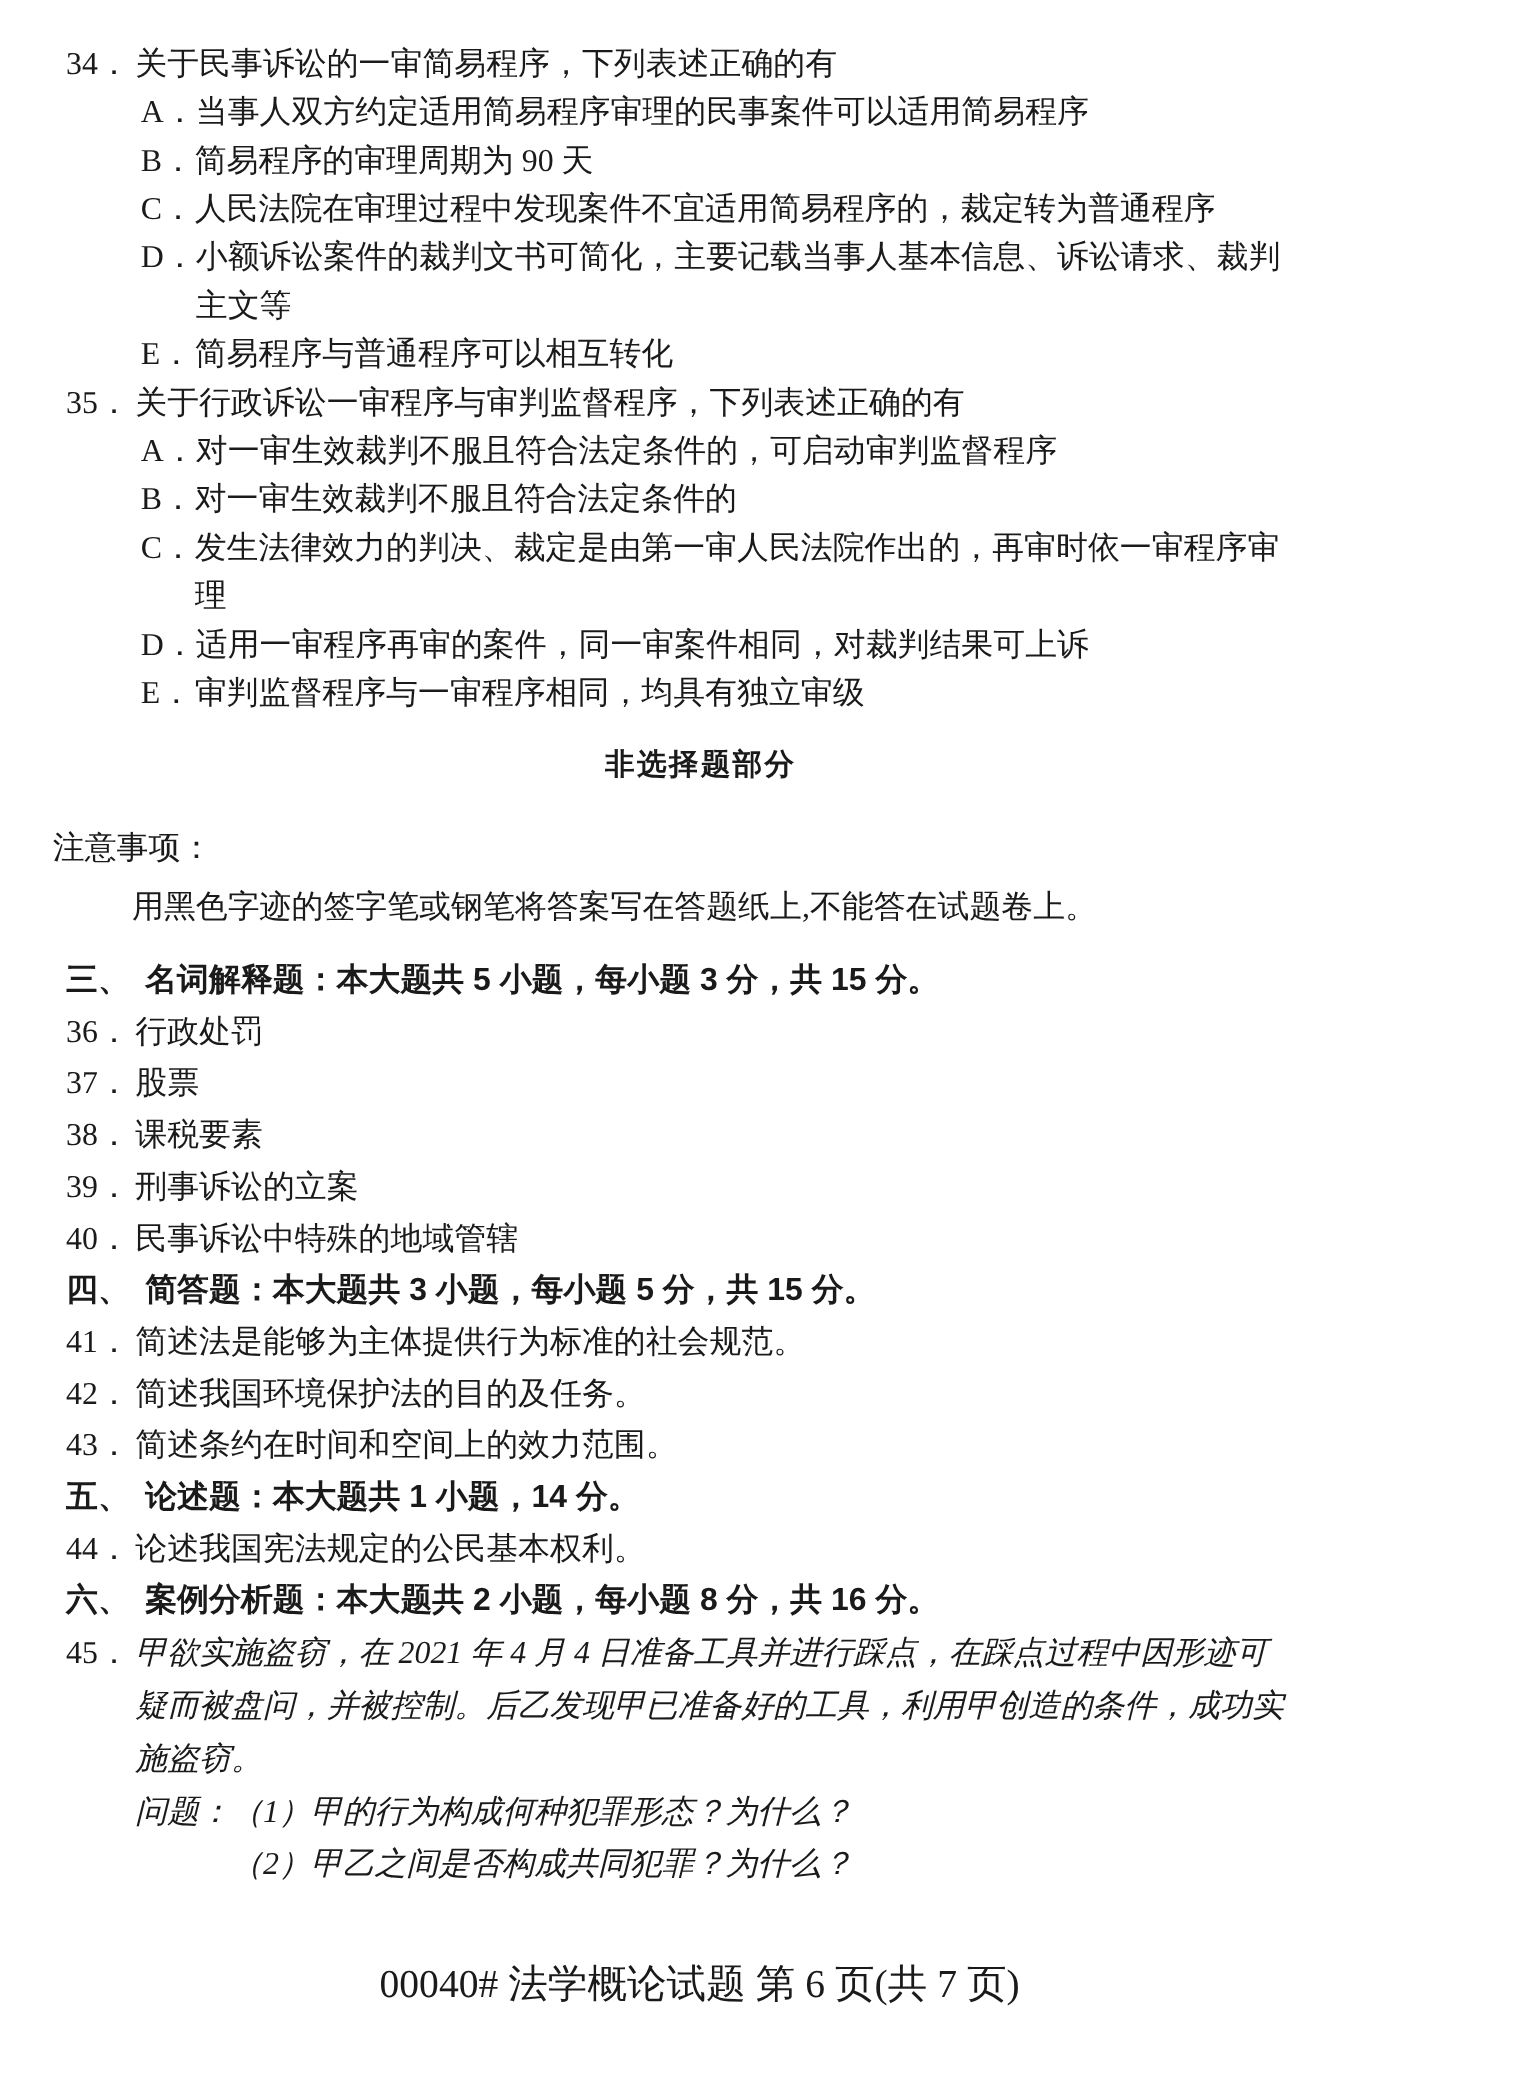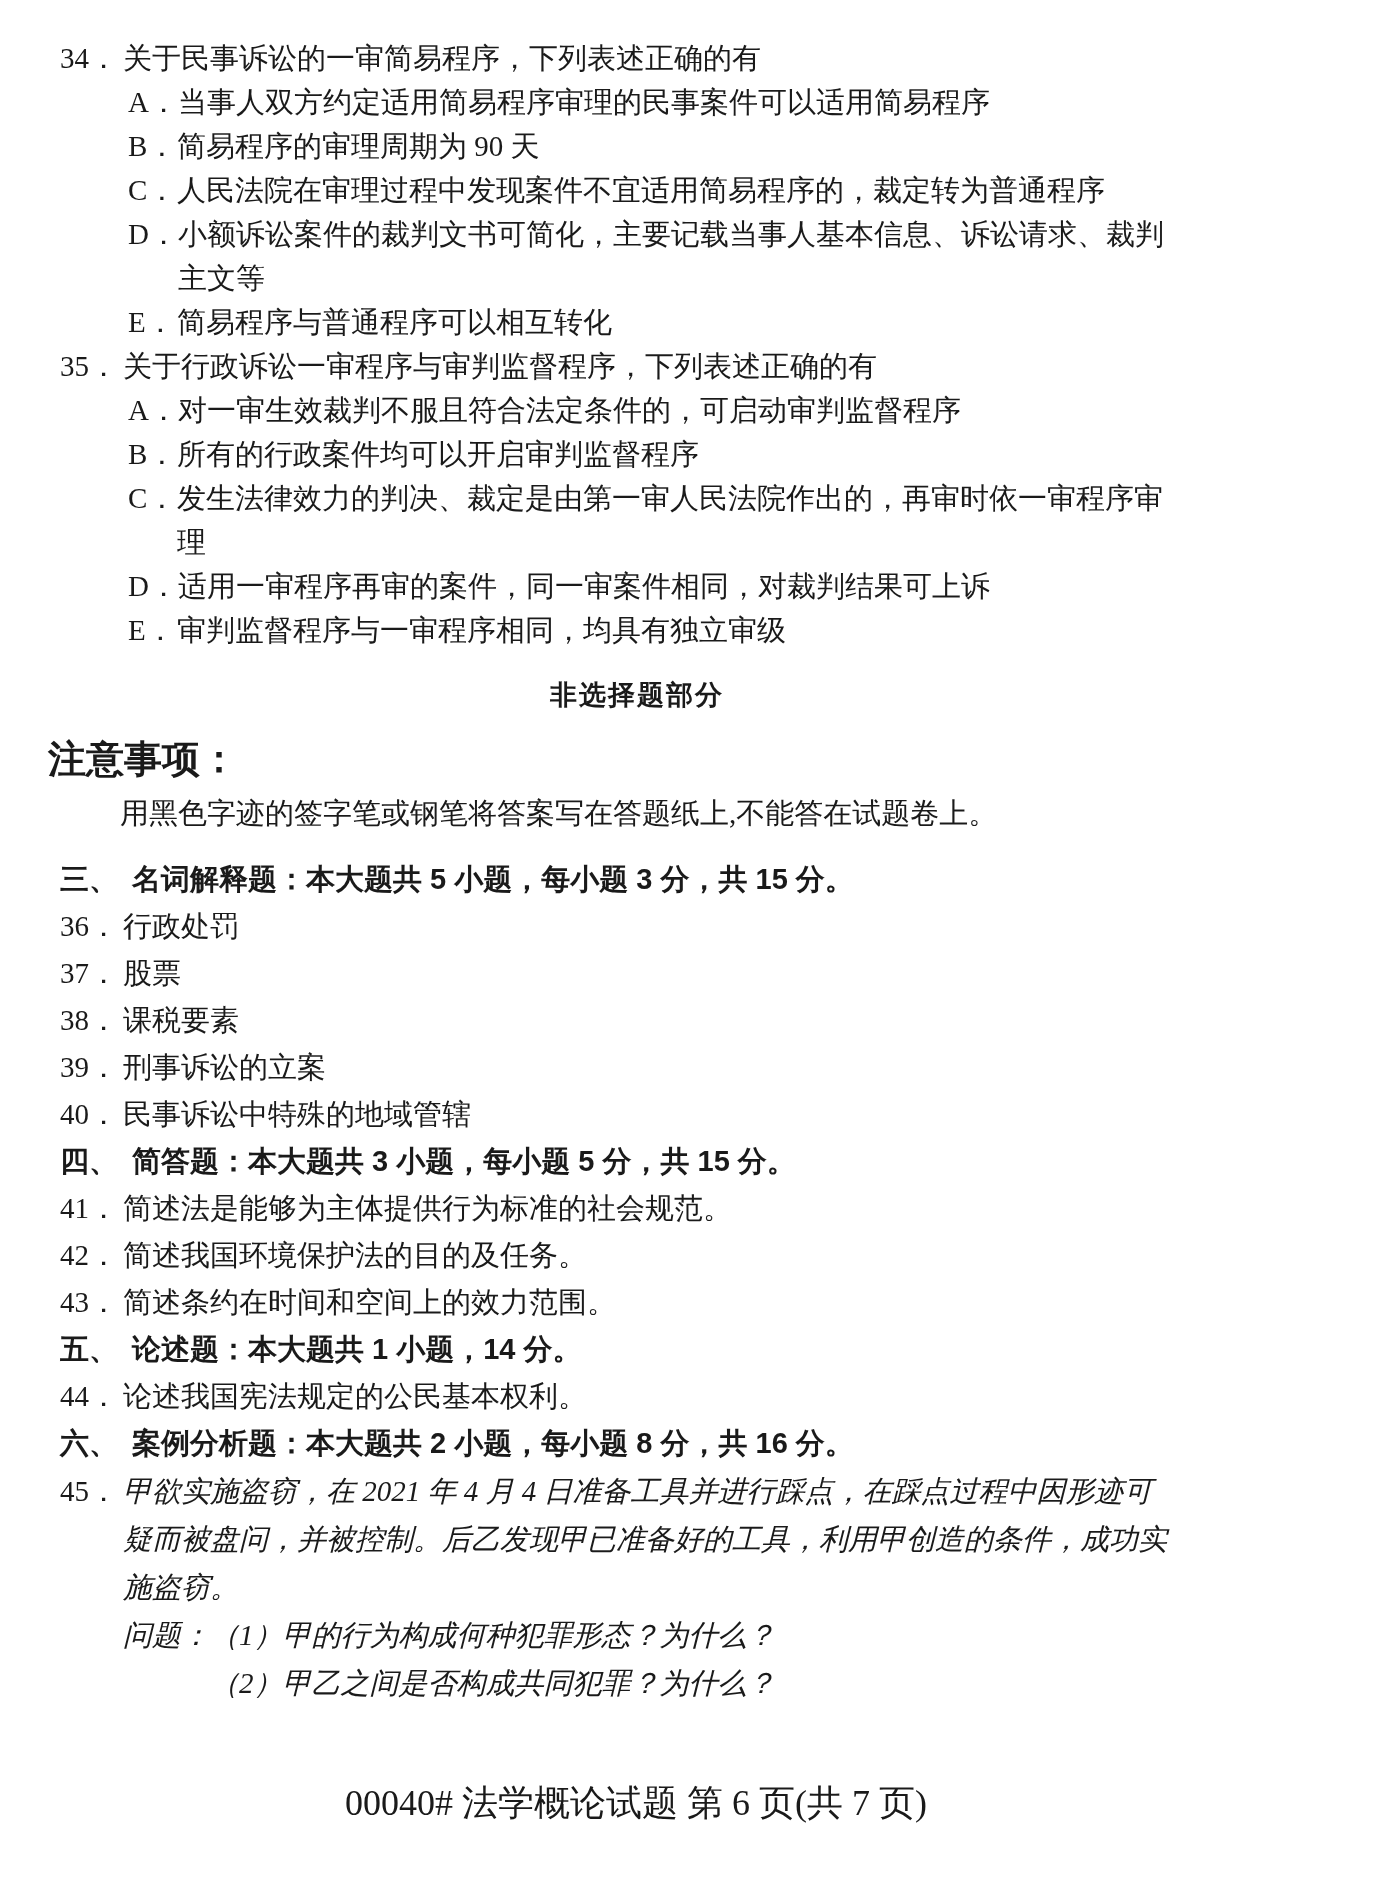--- a/index.html
+++ b/index.html
@@ -39,26 +39,26 @@
     text-align: center;
     position: relative;
     left: -18px;
     font-family: "Liberation Sans", "DejaVu Sans", sans-serif;
     font-weight: bold;
     font-size: 27px;
     letter-spacing: 2px;
   }
   
   .notice-label {
-    margin-top: 12px;
+    margin-top: 24px;
     margin-left: -12px;
     line-height: 46px;
     font-family: "Liberation Sans", "DejaVu Sans", sans-serif;
-    font-weight: bold;
-    font-size: 38px;
+    font-weight: normal;
+    font-size: 29px;
   }
   .notice-text {
     margin-top: 8px;
     margin-left: 60px;
     line-height: 46px;
   }
   
   .sec-row {
     line-height: 47px;
     font-family: "Liberation Sans", "DejaVu Sans", sans-serif;
@@ -131,21 +131,21 @@
   </div>
   <div class="opt-row">
     <span class="opt-label">A．</span>
     <span class="opt-text">
         <div>对一审生效裁判不服且符合法定条件的，可启动审判监督程序</div>
       </span>
   </div>
   <div class="opt-row">
     <span class="opt-label">B．</span>
     <span class="opt-text">
-        <div>所有的行政案件均可以开启审判监督程序</div>
+        <div>对一审生效裁判不服且符合法定条件的</div>
       </span>
   </div>
   <div class="opt-row">
     <span class="opt-label">C．</span>
     <span class="opt-text">
       <div>发生法律效力的判决、裁定是由第一审人民法院作出的，再审时依一审程序审</div>
       <div>理</div>
     </span>
   </div>
   <div class="opt-row">

